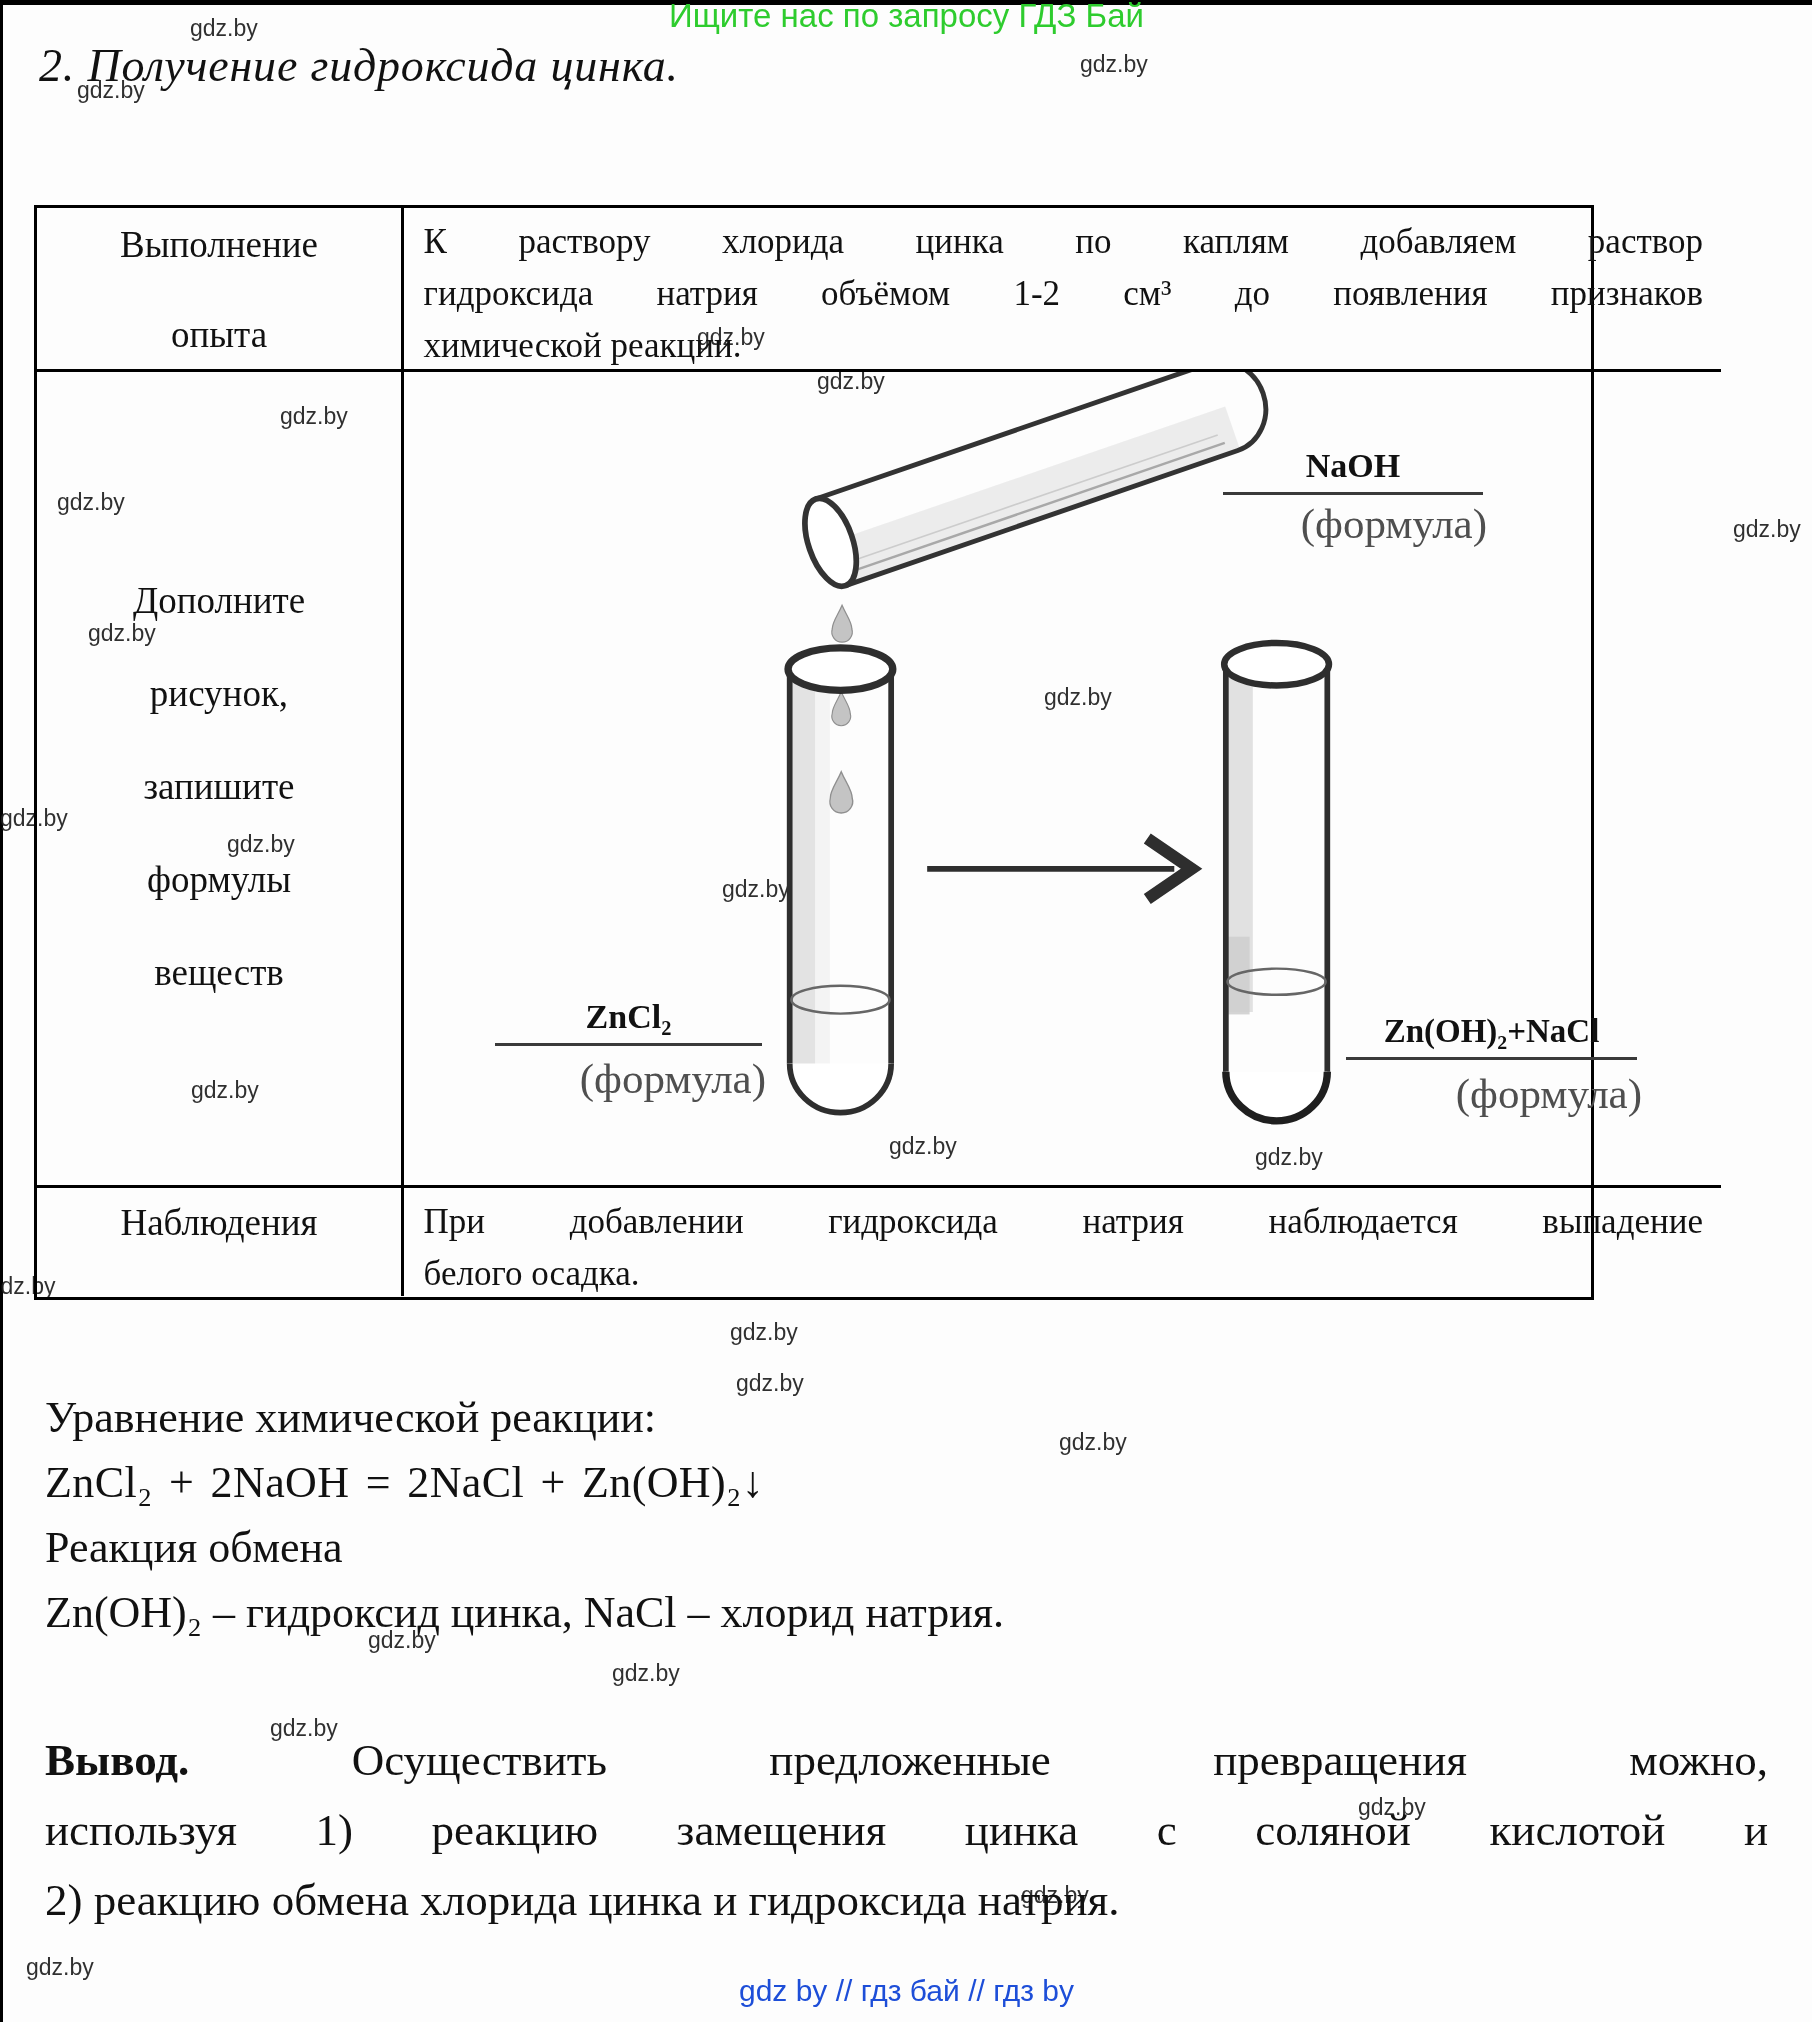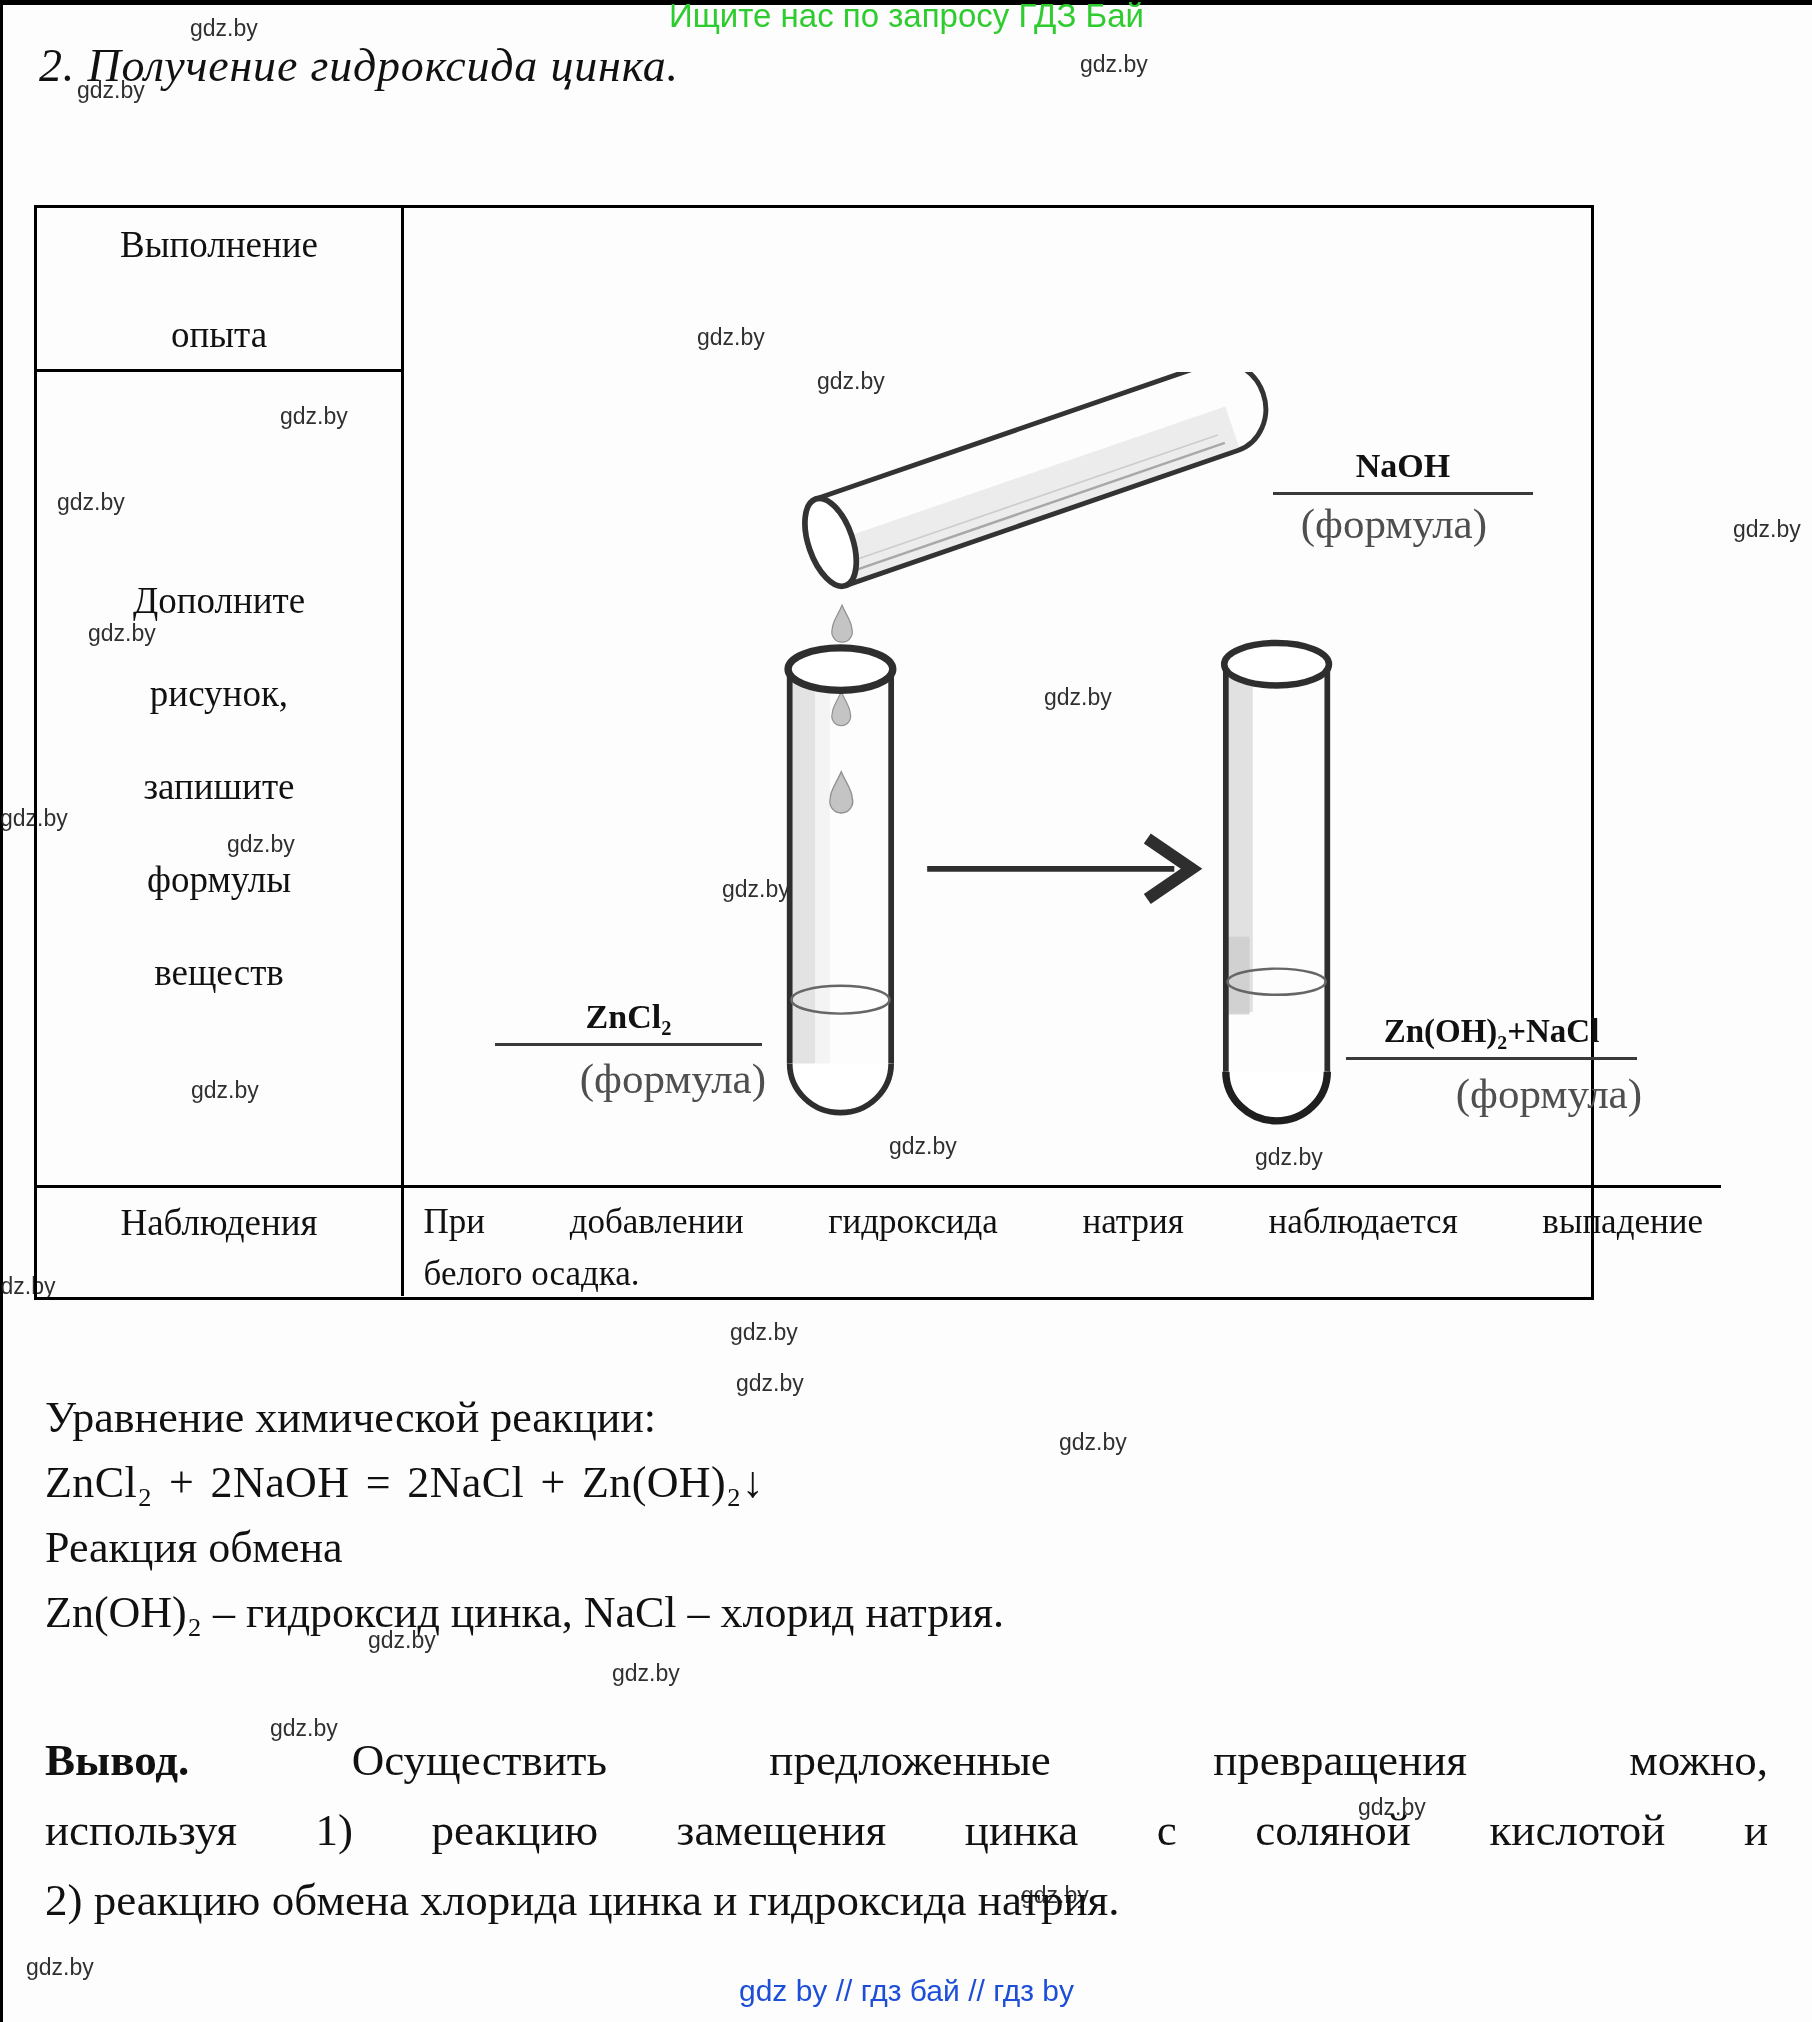--- a/index.html
+++ b/index.html
@@ -94,20 +94,25 @@
       <div class="wm" style="left: 1021px; top: 1882px;">gdz.by</div>
       <div class="wm" style="left: 26px; top: 1954px;">gdz.by</div>
     </div>
 
   <div class="lab-table">
 
     <div class="cell c-left r1 label-col">
       <div>Выполнение</div>
       <div>опыта</div>
     </div>
+    <div class="cell c-right r1 body-text">
+      <div class="jl">К раствору хлорида цинка по каплям добавляем раствор</div>
+      <div class="jl">гидроксида натрия объёмом 1-2 см³ до появления признаков</div>
+      <div>химической реакции.</div>
+    </div>
 
     <div class="cell c-left r2 label-col">
       <div>Дополните</div>
       <div>рисунок,</div>
       <div>запишите</div>
       <div>формулы</div>
       <div>веществ</div>
     </div>
     <div class="cell c-right r2"></div>
 
@@ -159,21 +164,21 @@
       <rect x="1011" y="362" width="30" height="420" fill="#d9d9d9" opacity="0.8"></rect>
       <rect x="1011" y="690" width="26" height="95" fill="#cfcfcf" opacity="0.9"></rect>
       <line x1="1008" y1="357" x2="1008" y2="855" stroke="#2e2e2e" stroke-width="7"></line>
       <line x1="1132" y1="357" x2="1132" y2="855" stroke="#2e2e2e" stroke-width="7"></line>
       <path d="M 1008 855 A 62 60 0 0 0 1132 855" fill="#ffffff" stroke="#1f1f1f" stroke-width="9"></path>
       <ellipse cx="1070" cy="357" rx="64" ry="26" fill="#ffffff" stroke="#2e2e2e" stroke-width="8"></ellipse>
       <ellipse cx="1070" cy="745" rx="60" ry="16" fill="none" stroke="#666" stroke-width="3"></ellipse>
     </g>
   </svg>
 
-  <div class="flabel" style="left:1273px;top:447px;width:260px;">NaOH</div>
+  <div class="flabel" style="left:1223px;top:447px;width:260px;">NaOH</div>
   <div class="fcaption" style="left:1219px;top:499px;width:268px;">(формула)</div>
 
   <div class="flabel" style="left:495px;top:998px;width:267px;">ZnCl₂</div>
   <div class="fcaption" style="left:491px;top:1054px;width:275px;">(формула)</div>
 
   <div class="flabel" style="left:1346px;top:1013px;width:291px;font-size:33px;">Zn(OH)₂+NaCl</div>
   <div class="fcaption" style="left:1342px;top:1069px;width:300px;">(формула)</div>
 
   <div class="solution">
     <div class="sol-line">Уравнение химической реакции:</div>

